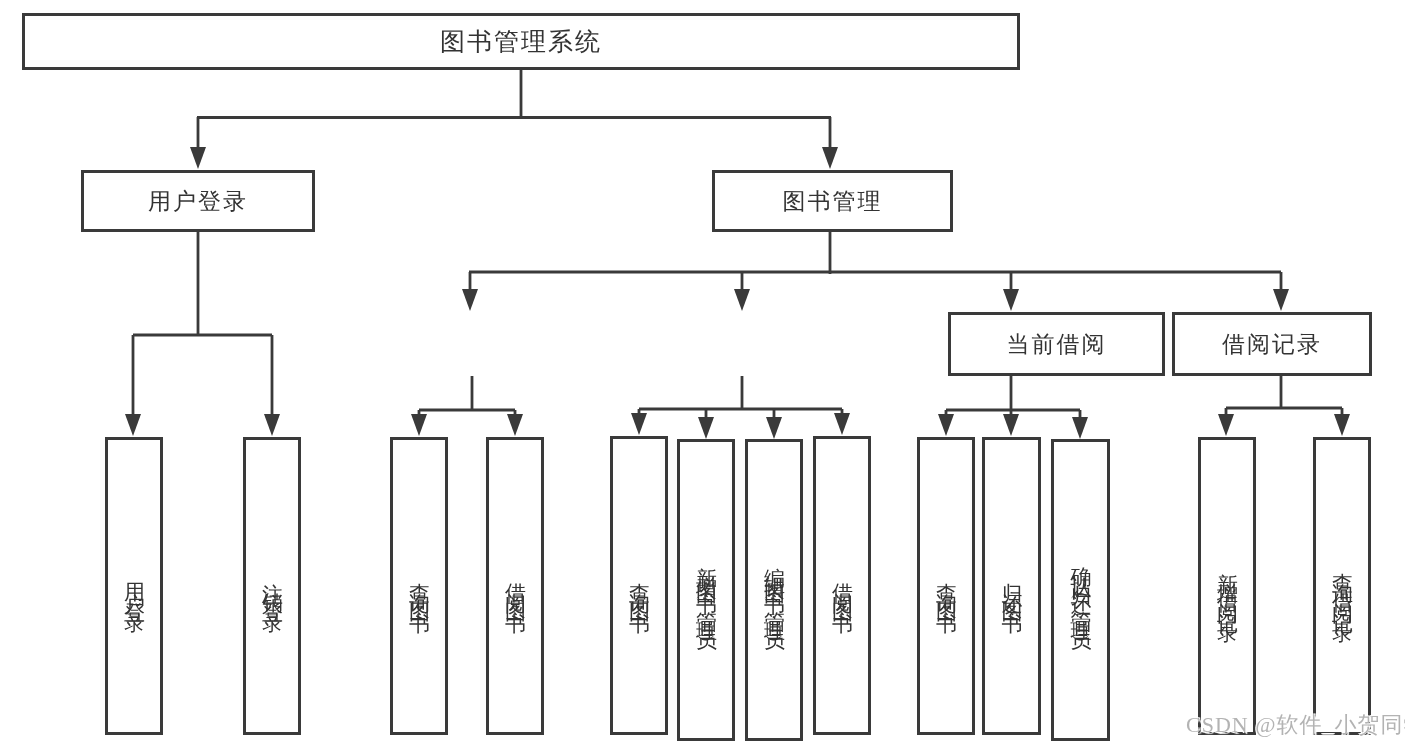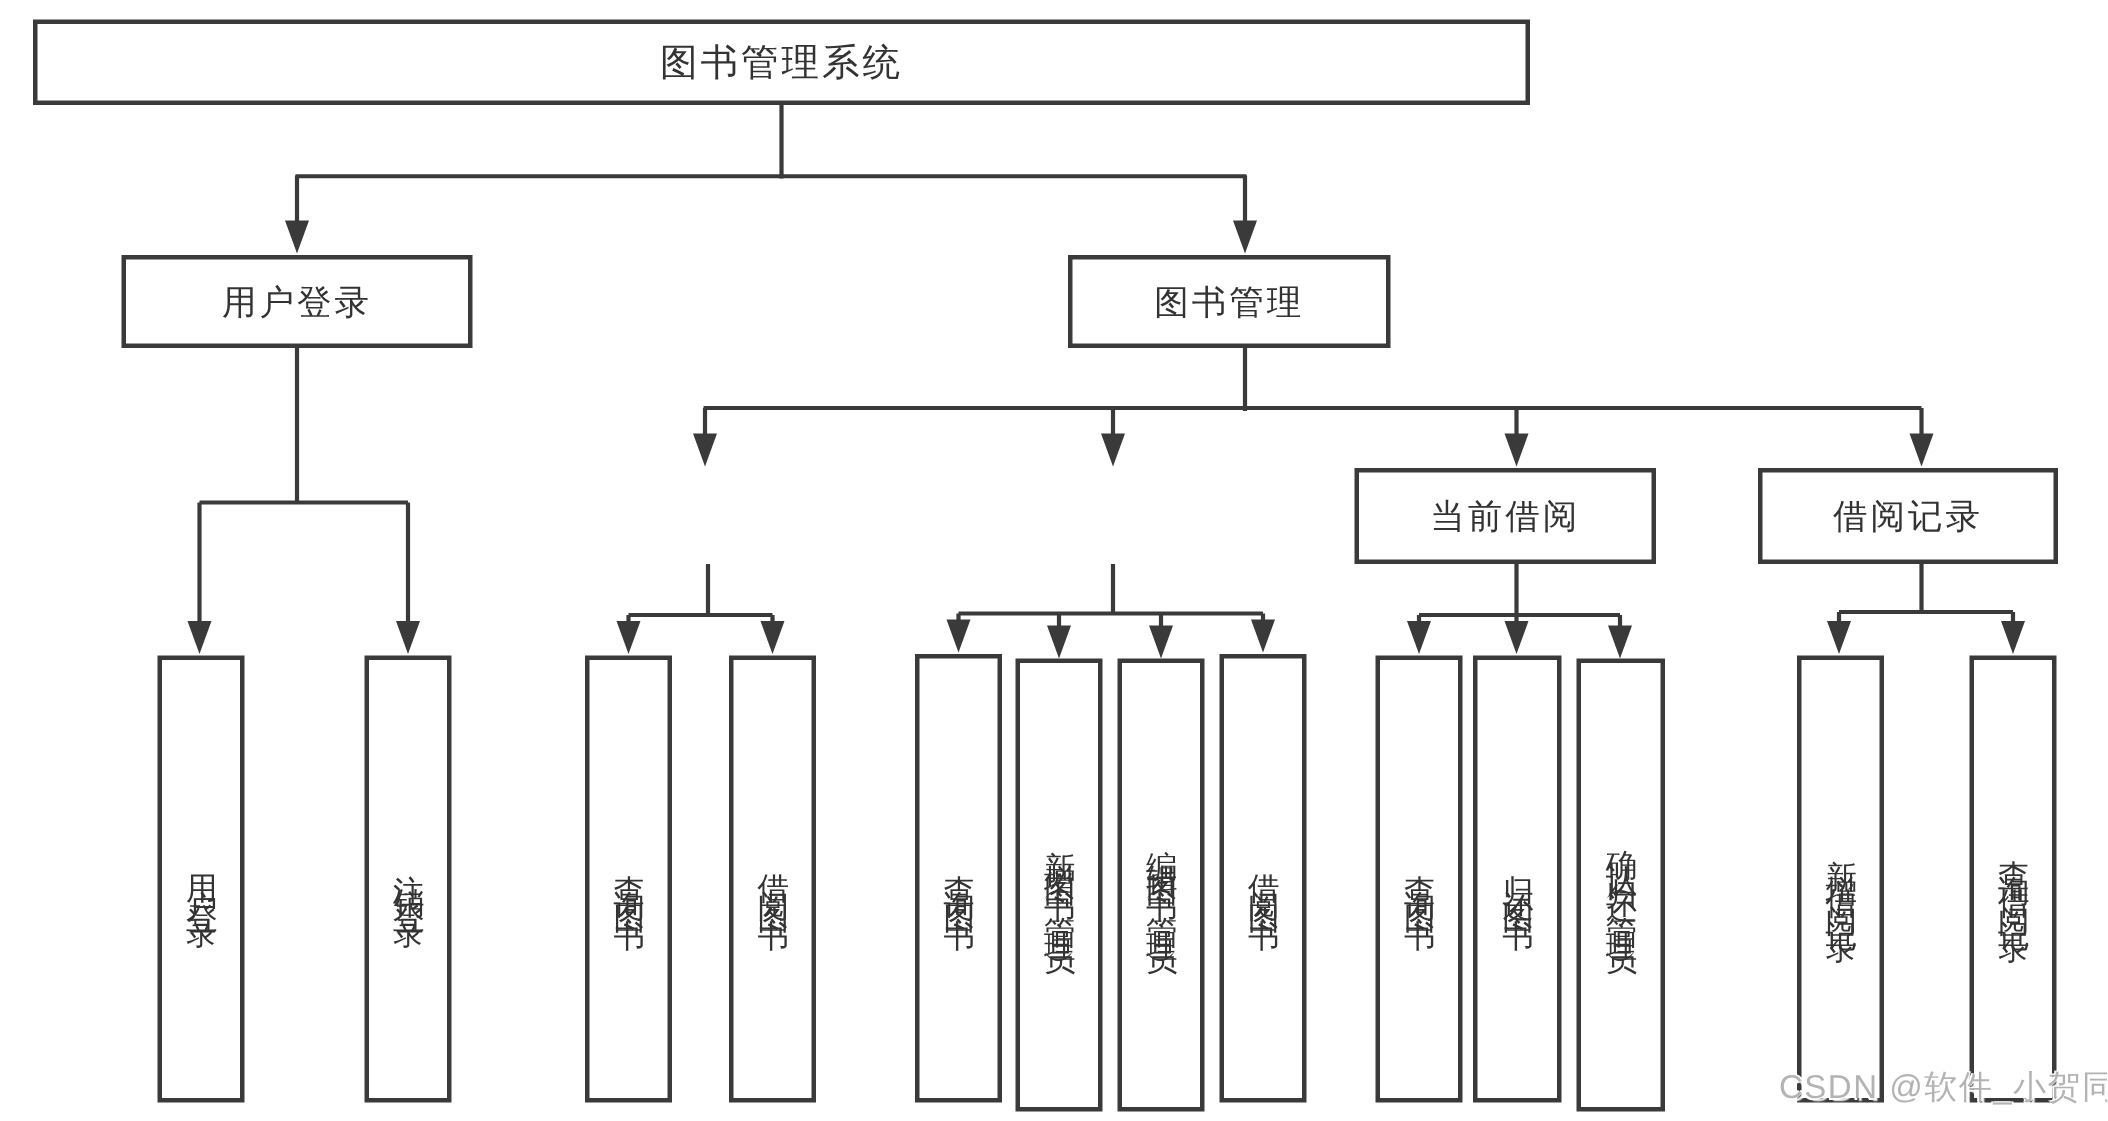--- a/index.html
+++ b/index.html
@@ -1,20 +1,20 @@
 <!DOCTYPE html>
 <html><head>
 <meta charset="utf-8">
 <style>
   html,body{margin:0;padding:0;background:#ffffff;}
   #canvas{
     position:relative;
     width:1405px;height:747px;
     background:#ffffff;
-    font-family:Liberation Sans, sans-serif;
+    font-family:Liberation Serif, serif;
     overflow:hidden;
   }
   #connector-svg{position:absolute;left:0;top:0;z-index:1;}
   .hbox{
     position:absolute;
     box-sizing:border-box;
     border:3px solid #3a3a3a;
     background:#ffffff;
     display:flex;align-items:center;justify-content:center;
     color:#333333;
@@ -105,23 +105,23 @@
       <polygon points="1072,417 1088,417 1080,439" fill="#3a3a3a"></polygon>
       <line x1="1226" y1="408" x2="1226" y2="420" stroke="#3a3a3a" stroke-width="2.8"></line>
       <polygon points="1218,414 1234,414 1226,436" fill="#3a3a3a"></polygon>
       <line x1="1342" y1="408" x2="1342" y2="420" stroke="#3a3a3a" stroke-width="2.8"></line>
       <polygon points="1334,414 1350,414 1342,436" fill="#3a3a3a"></polygon>
     </svg>
 
   <div class="hbox root" style="left:22px;top:13px;width:998px;height:57px">图书管理系统</div>
 
   <div class="hbox" style="left:81px;top:170px;width:234px;height:62px">用户登录</div>
-  <div class="hbox" style="left:712px;top:170px;width:215px;height:62px">图书管理</div>
+  <div class="hbox" style="left:712px;top:170px;width:241px;height:62px">图书管理</div>
 
-  <div class="hbox" style="left:903px;top:312px;width:201px;height:64px">当前借阅</div>
+  <div class="hbox" style="left:948px;top:312px;width:217px;height:64px">当前借阅</div>
   <div class="hbox" style="left:1172px;top:312px;width:200px;height:64px">借阅记录</div>
 
   <div class="vbox" style="left:105px;top:437px;width:58px;height:298px">用户登录</div>
   <div class="vbox" style="left:243px;top:437px;width:58px;height:298px">注销登录</div>
 
   <div class="vbox" style="left:390px;top:437px;width:58px;height:298px">查询图书</div>
   <div class="vbox" style="left:486px;top:437px;width:58px;height:298px">借阅图书</div>
 
   <div class="vbox" style="left:610px;top:436px;width:58px;height:299px">查询图书</div>
   <div class="vbox tight" style="left:677px;top:439px;width:58px;height:302px">新增图书（管理员）</div>

